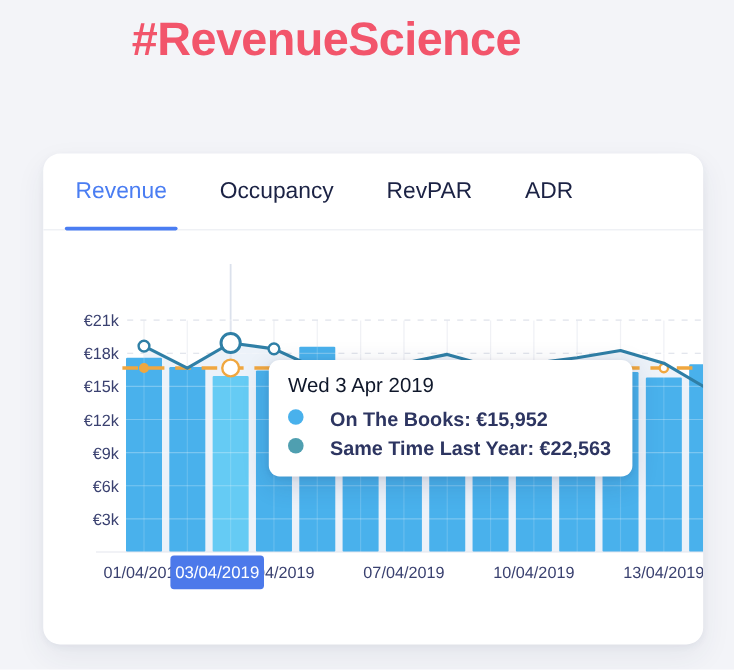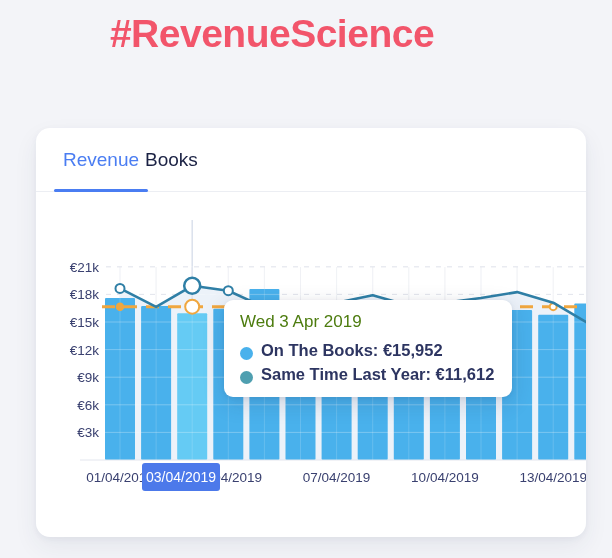--- a/index.html
+++ b/index.html
@@ -17,60 +17,62 @@
   .page-title{
     position:absolute; top:12px; left:0; width:544px; text-align:center;
     font-size:39px; font-weight:600; letter-spacing:-0.5px; color:var(--title-accent);
   }
   .card{
     position:absolute; left:36px; top:128px; width:550px; height:409px;
     background:var(--card-bg); border-radius:14px; overflow:hidden;
     box-shadow:0 10px 25px rgba(40,50,90,0.07), 0 2px 6px rgba(40,50,90,0.05);
   }
   .tab-bar{
-    display:flex; padding:21px 0 0 24px; height:64px;
+    display:flex; gap:38px; padding:21px 0 0 24px; height:64px;
     border-bottom:1px solid #eceef3;
   }
   .tab{
     position:relative; font-size:19px; color:var(--tab-inactive);
     padding:0 3px 18px 3px; cursor:pointer; white-space:nowrap;
   }
   .tab.active{ color:var(--tab-active); }
   .tab.active::after{
     content:""; position:absolute; left:-6px; right:-6px; bottom:-1px;
     height:3px; background:var(--tab-active); border-radius:2px;
   }
   .chart-area{ position:absolute; left:0; top:64px; width:550px; height:300px; }
   svg text{ font-family:"Liberation Sans", sans-serif; }
   .tooltip{
     position:absolute; left:188px; top:172px; z-index:6;
     background:#fff; border-radius:9px; padding:12px 18px 13px 16px;
     box-shadow:0 6px 22px rgba(30,40,80,0.16), 0 1px 4px rgba(30,40,80,0.08);
     white-space:nowrap;
   }
-  .tooltip-title{ font-size:17px; color:#4d7c0f; margin-bottom:9px; font-weight:400; }
-  .tooltip-row{ display:flex; align-items:flex-end; gap:8px; margin-top:5px; }
+  .tooltip-title{ font-size:17px; color:#0f172a; margin-bottom:9px; font-weight:400; }
+  .tooltip-row{ display:flex; align-items:flex-start; gap:22px; margin-top:5px; }
   .tooltip-dot{ width:13px; height:13px; border-radius:50%; flex:0 0 13px; }
   .tooltip-row-text{ font-size:16.5px; font-weight:700; color:var(--tooltip-text); }
   .date-badge{
     position:absolute; left:106px; top:335px; width:78px; height:28px; z-index:5;
     background:var(--badge-bg); color:#fff; font-size:14px; border-radius:3px;
     display:flex; align-items:center; justify-content:center;
   }
 </style>
 </head>
 <body>
 
 <h1 class="page-title">#RevenueScience</h1>
 
 <div class="card">
 
   <div class="tab-bar">
     <div class="tab active">Revenue</div>
-    <div class="tab">Books</div>
+    <div class="tab">Occupancy</div>
+    <div class="tab">RevPAR</div>
+    <div class="tab">ADR</div>
   </div>
 
   <div class="chart-area">
     <svg id="chart-svg" width="550" height="300" viewBox="0 0 550 300">
         <line x1="70" x2="550" y1="74.80000000000001" y2="74.80000000000001" stroke="#d9dde7" stroke-width="1" stroke-dasharray="5 6"></line>
         <line x1="70" x2="550" y1="102.4" y2="102.4" stroke="#d9dde7" stroke-width="1" stroke-dasharray="5 6"></line>
         <line x1="70" x2="550" y1="130" y2="130" stroke="#d9dde7" stroke-width="1" stroke-dasharray="5 6"></line>
         <line x1="70" x2="550" y1="157.60000000000002" y2="157.60000000000002" stroke="#d9dde7" stroke-width="1" stroke-dasharray="5 6"></line>
         <line x1="70" x2="550" y1="185.2" y2="185.2" stroke="#d9dde7" stroke-width="1" stroke-dasharray="5 6"></line>
         <line x1="70" x2="550" y1="212.8" y2="212.8" stroke="#d9dde7" stroke-width="1" stroke-dasharray="5 6"></line>
@@ -152,19 +154,19 @@
   </div>
 
   <div class="tooltip">
     <div class="tooltip-title">Wed 3 Apr 2019</div>
     <div class="tooltip-row">
       <span class="tooltip-dot" style="background: rgb(73, 177, 236);"></span>
       <span class="tooltip-row-text">On The Books: €15,952</span>
     </div>
     <div class="tooltip-row">
       <span class="tooltip-dot" style="background: rgb(79, 159, 176);"></span>
-      <span class="tooltip-row-text">Same Time Last Year: €11,612</span>
+      <span class="tooltip-row-text">Same Time Last Year: €22,563</span>
     </div>
   </div>
 
   <div class="date-badge">03/04/2019</div>
 
 </div>
 
 </body></html>

